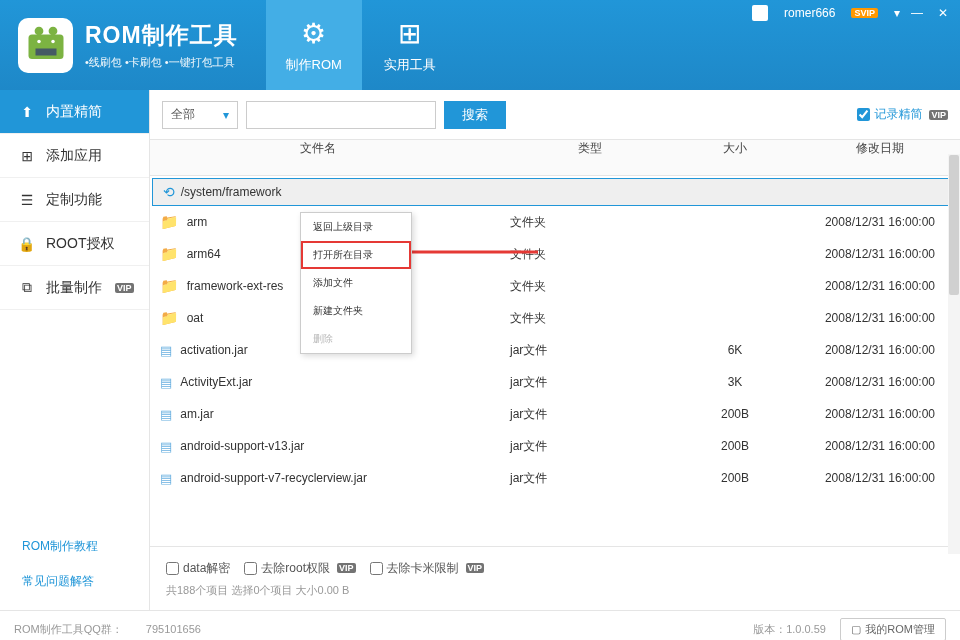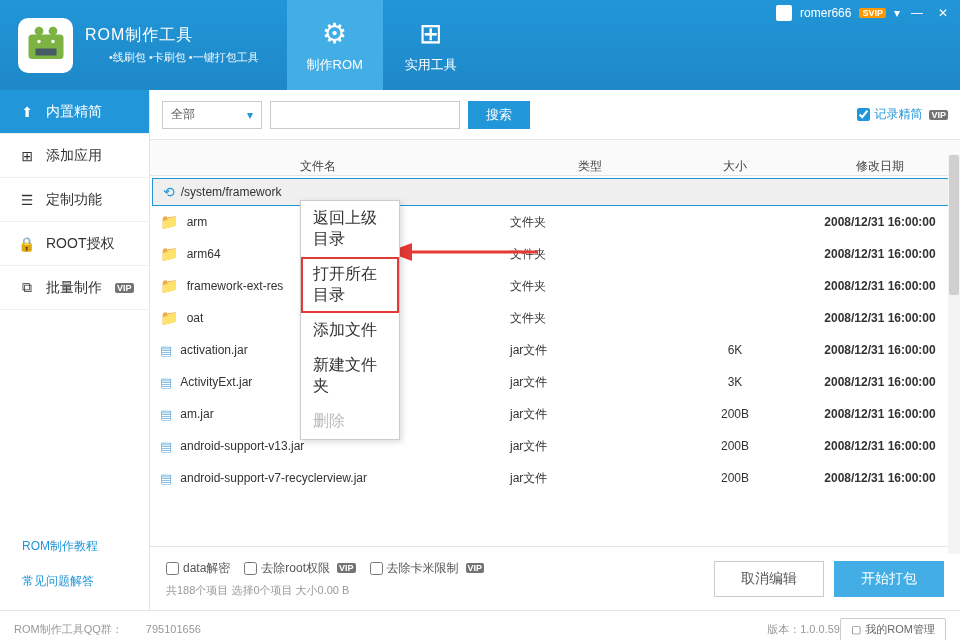--- a/index.html
+++ b/index.html
@@ -1,88 +1,88 @@
 <!DOCTYPE html>
 <html><head>
 <meta charset="utf-8">
 <style>
 * { margin: 0; padding: 0; box-sizing: border-box; font-family: "Microsoft YaHei", Arial, sans-serif; }
 body { width: 960px; height: 640px; background: #fff; overflow: hidden; position: relative; }
 .header { height: 90px; background: linear-gradient(#2196d8, #1e88c8); display: flex; align-items: stretch; color: #fff; position: relative; }
 .logo-block { display: flex; align-items: center; padding: 0 18px; }
 .logo { width: 55px; height: 55px; background: #fff; border-radius: 10px; display: flex; align-items: center; justify-content: center; margin-right: 12px; }
 .logo svg { width: 42px; height: 42px; }
-.title-block .title { font-size: 16px; font-weight: 400; letter-spacing: 1px; }
-.title-block .subtitle { font-size: 11px; margin-top: 4px; opacity: .95; margin-left: 24px; }
+.title-block .title { font-size: 23px; font-weight: 700; letter-spacing: 1px; }
+.title-block .subtitle { font-size: 11px; margin-top: 4px; opacity: .95; }
 .nav-tabs { display: flex; margin-left: 10px; }
 .nav-tab { width: 96px; display: flex; flex-direction: column; align-items: center; justify-content: center; gap: 6px; cursor: pointer; font-size: 13px; }
 .nav-tab.active { background: #43aee6; }
 .nav-tab .nav-icon { font-size: 28px; }
 .win-controls { position: absolute; right: 8px; top: 4px; display: flex; align-items: center; gap: 8px; font-size: 12px; }
-.user-block { display: flex; align-items: center; gap: 8px; padding-left: 36px; }
+.user-block { display: flex; align-items: center; gap: 16px; padding-left: 36px; }
 .avatar { width: 16px; height: 16px; background: #fff; border-radius: 2px; }
 .svip { background: #ff9800; color: #fff; font-size: 9px; font-weight: bold; padding: 0 3px; border-radius: 2px; }
 .w-btn { width: 18px; height: 18px; display: inline-flex; align-items: center; justify-content: center; cursor: pointer; }
 
 .main { display: flex; height: 520px; }
 .sidebar { width: 150px; border-right: 1px solid #e5e5e5; display: flex; flex-direction: column; }
 .side-item { height: 44px; display: flex; align-items: center; padding-left: 18px; gap: 10px; font-size: 14px; color: #333; cursor: pointer; border-bottom: 1px solid #f0f0f0; position: relative; }
 .side-item.active { background: #2196d8; color: #fff; }
 .side-item .icon { width: 18px; text-align: center; font-size: 14px; }
 .vip-badge { font-size: 9px; background: #737373; color: #fff; padding: 0 2px; border-radius: 2px; font-weight: bold; margin-left: 3px; }
 .side-links { margin-top: auto; padding: 14px 0 20px 22px; display: flex; flex-direction: column; gap: 18px; }
 .side-links a { color: #2196d8; font-size: 12px; text-decoration: none; }
 
 .content { flex: 1; display: flex; flex-direction: column; }
 .toolbar { height: 50px; border-bottom: 1px solid #e5e5e5; display: flex; align-items: center; padding: 0 12px; gap: 8px; font-size: 12px; }
-.dropdown { width: 100px; height: 28px; border: 1px solid #ccc; display: flex; align-items: center; padding: 0 8px; cursor: pointer; justify-content: space-between; color: #555; }
+.dropdown { width: 76px; height: 28px; border: 1px solid #ccc; display: flex; align-items: center; padding: 0 8px; cursor: pointer; justify-content: space-between; color: #555; }
 .search-input { width: 190px; height: 28px; border: 1px solid #ccc; padding: 0 8px; outline: none; }
 .btn { height: 28px; padding: 0 18px; border: none; cursor: pointer; font-size: 13px; }
 .btn-primary { background: #2196d8; color: #fff; }
 .btn-outline { background: #fff; border: 1px solid #ccc; color: #555; }
 .chk-group { margin-left: auto; display: flex; gap: 18px; flex-direction: column; }
 .chk { display: flex; align-items: center; gap: 4px; color: #2196d8; cursor: pointer; }
 .chk input { accent-color: #2196d8; }
 
-.table-head { height: 36px; background: #fafafa; border-bottom: 1px solid #e5e5e5; display: flex; align-items: flex-end; font-size: 12px; color: #444; }
+.table-head { height: 36px; background: #fafafa; border-bottom: 1px solid #e5e5e5; display: flex; align-items: flex-start; font-size: 12px; color: #444; }
 .col-name { flex: 0 0 360px; padding-left: 150px; }
 .col-type { flex: 0 0 160px; text-align: center; }
 .col-size { flex: 0 0 130px; text-align: center; }
 .col-date { flex: 1; text-align: center; }
 
 .path-row { height: 28px; background: #efefef; display: flex; align-items: center; padding-left: 10px; font-size: 12px; color: #333; border: 1px solid #2196d8; margin: 2px 6px 0 2px; gap: 6px; }
 .path-row .back-icon { color: #2196d8; font-size: 14px; }
 
 .file-list { flex: 1; overflow: hidden; position: relative; }
 .file-row { height: 32px; display: flex; align-items: center; font-size: 12px; color: #333; padding-left: 10px; }
 .file-row .fname { flex: 0 0 350px; display: flex; align-items: center; gap: 8px; }
 .folder-icon { color: #f9c64d; font-size: 15px; }
 .file-icon { color: #6ab0e0; font-size: 13px; }
 .file-row .ftype { flex: 0 0 160px; text-align: left; }
 .file-row .fsize { flex: 0 0 130px; text-align: center; }
-.file-row .fdate { flex: 1; text-align: center; font-weight: bold; }
-
-.ctx-menu { position: absolute; top: 200px; left: 300px; width: 100px; background: #fff; border: 1px solid #ccc; box-shadow: 2px 2px 6px rgba(0,0,0,.15); font-size: 16px; z-index: 10; }
+.file-row .fdate { flex: 1; text-align: center; }
+
+.ctx-menu { position: absolute; top: 212px; left: 300px; width: 112px; background: #fff; border: 1px solid #ccc; box-shadow: 2px 2px 6px rgba(0,0,0,.15); font-size: 10px; z-index: 10; }
 .ctx-item { padding: 7px 12px; cursor: pointer; color: #333; }
 .ctx-item.highlighted { outline: 2px solid #e53935; outline-offset: -2px; }
 .ctx-item.disabled { color: #bbb; cursor: default; }
 
 .arrow-annot { position: absolute; top: 240px; left: 398px; pointer-events: none; z-index: 9; }
 
 .bottom-bar { height: 64px; border-top: 1px solid #e5e5e5; display: flex; align-items: center; padding: 0 16px; font-size: 12px; gap: 20px; justify-content: space-between; }
 .bottom-left { display: flex; flex-direction: column; gap: 6px; }
 .bottom-checks { display: flex; gap: 14px; }
 .bottom-checks label { display: flex; align-items: center; gap: 4px; color: #555; }
 .stats { color: #999; font-size: 11px; }
 .bottom-right { display: flex; gap: 10px; }
 .btn-lg { height: 36px; width: 110px; font-size: 14px; }
 .btn-start { background: #43aee6; color: #fff; }
 
 .status-bar { height: 38px; border-top: 1px solid #e5e5e5; display: flex; align-items: center; padding: 0 14px; font-size: 11px; color: #999; justify-content: space-between; }
-.status-right { display: flex; align-items: center; }
+.status-right { display: flex; gap: 14px; align-items: center; }
 .rom-manage-btn { border: 1px solid #ccc; padding: 3px 10px; border-radius: 2px; color: #666; display: flex; align-items: center; gap: 4px; cursor: pointer; }
 .scrollbar-v { position: absolute; right: 0; top: 154px; width: 12px; height: 400px; background: #f4f4f4; }
 .scroll-thumb { position: absolute; right: 1px; top: 1px; width: 10px; height: 140px; background: #d0d0d0; border-radius: 2px; }
 </style>
 </head>
 <body>
 
 <div class="header">
   <div class="logo-block">
     <div class="logo">
@@ -294,24 +294,20 @@
      <span class="vip-badge">VIP</span>
    </label>
             <label>
      <input type="checkbox" style="">
      <span>去除卡米限制</span>
      <span class="vip-badge">VIP</span>
    </label>
           </div>
         <div class="stats">共188个项目   选择0个项目   大小0.00 B</div>
       </div>
-      <div class="bottom-right">
-        <button class="btn btn-outline btn-lg">取消编辑</button>
-        <button class="btn btn-start btn-lg">开始打包</button>
-      </div>
     </div>
   </div>
 </div>
 
 <div class="ctx-menu" id="ctx-menu">
     <div class="ctx-item  ">返回上级目录</div>
     <div class="ctx-item highlighted ">打开所在目录</div>
     <div class="ctx-item  ">添加文件</div>
     <div class="ctx-item  ">新建文件夹</div>
     <div class="ctx-item  disabled">删除</div>

